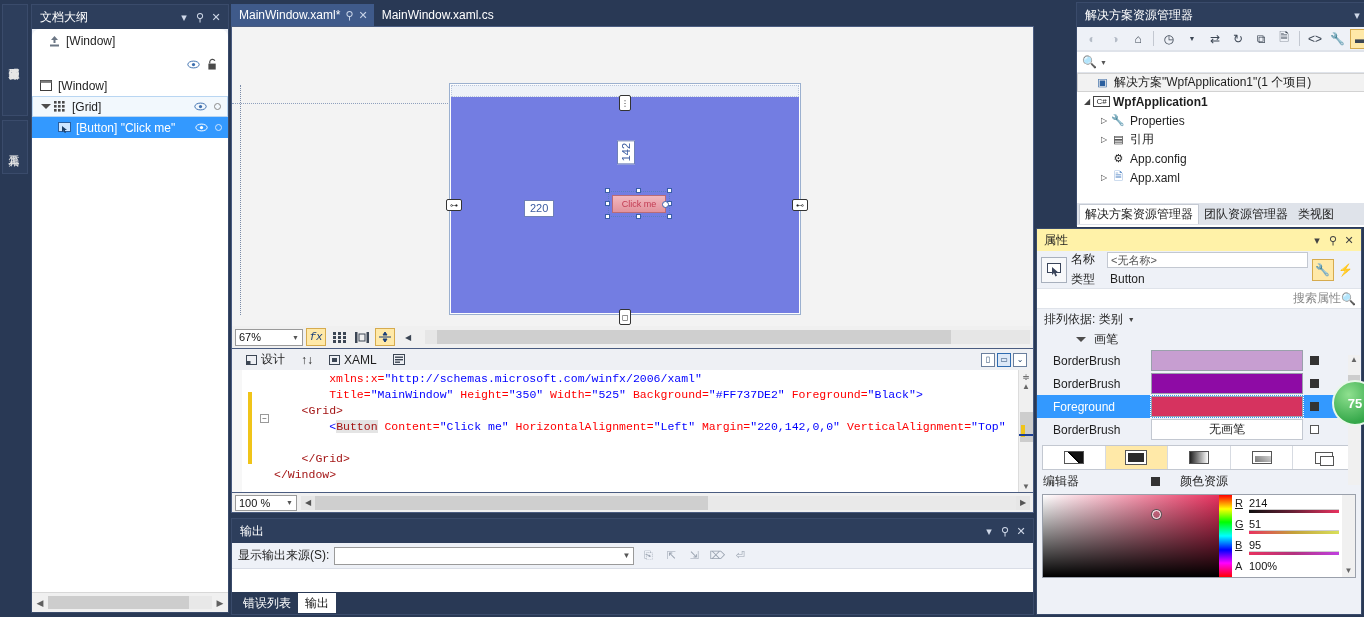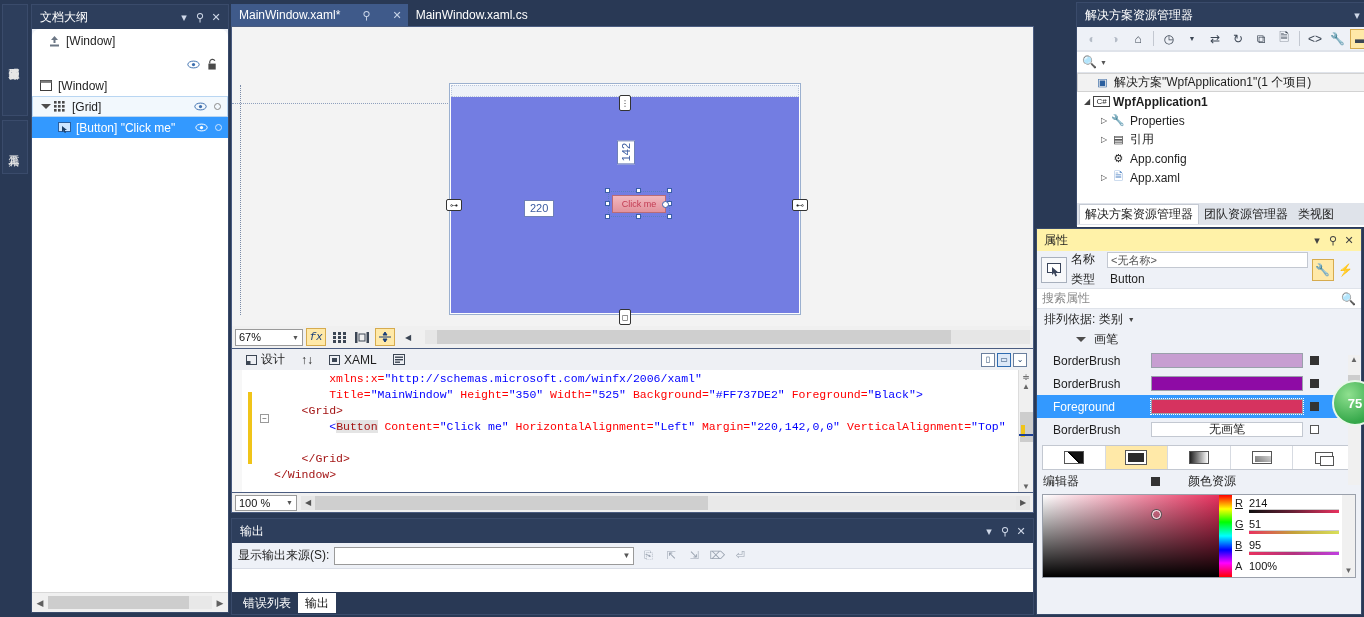--- a/index.html
+++ b/index.html
@@ -76,21 +76,21 @@
   .do-scroll .strack{ flex:1; height:13px; background:#e8e8e8; position:relative;}
   .do-scroll .sthumb{ position:absolute; left:0; top:0; width:86%; height:13px; background:#cdcdcd; }
 
   
   .center{
     position:absolute; left:231px; top:2px; width:803px; height:613px;
     background:#293955;
   }
   .tabstrip{ height:24px; background:#293955; display:flex; align-items:flex-end; }
   .tab{
-    height:22px; display:flex; align-items:center; gap:22px;
+    height:22px; display:flex; align-items:center; gap:5px;
     padding:0 6px 0 8px; font-size:12px; color:#fff;
   }
   .tab.active{ background:#3f5a8a; }
   .tab .tx{ white-space:nowrap; }
   .tab .ic{ font-size:11px; color:#c8d4e8; cursor:default; }
 
   .designer{
     position:absolute; left:0; top:24px; width:803px; height:300px;
     background:#f0f0f0; border:1px solid #4a5c80; border-bottom:none;
     overflow:hidden;
@@ -323,35 +323,35 @@
   .ph-val{ flex:1; background:#fff; border:1px solid #c3c8d1; height:16px;
     font-size:11px; color:#555; padding:0 3px; line-height:15px;}
   .ph-val.plain{ background:transparent; border:none; color:#1e1e1e; font-size:12px; }
   .ph-btns{ display:flex; gap:1px; }
   .ph-b{ width:22px;height:22px;display:flex;align-items:center;justify-content:center;font-size:12px;}
   .ph-b.on{ background:#ffe9a8; border:1px solid #d6ab4e; color:#2e5d9e;}
   .props-search{
     height:20px; background:#fff; display:flex; align-items:center;
     padding:0 5px; font-size:12px; color:#8a8a8a; border-bottom:1px solid #dfe3ea;
   }
-  .props-search .sp{flex:1;}
+  .props-search .sp{flex:1;text-align:right;}
   .props-sort{
     height:21px; display:flex; align-items:center; padding:0 7px;
     font-size:12px; color:#1e1e1e; background:#eef1f7;
   }
   .props-list{ position:relative; background:#eef1f7; }
   .cat-row{ display:flex; align-items:center; gap:5px; height:19px; padding-left:6px;
     font-size:12px; color:#1e1e1e;margin-left:33px;}
   .prop-row{
     display:flex; align-items:center; height:23px; padding-left:16px; font-size:12px;
     color:#1e1e1e; position:relative;
   }
   .prop-row.sel{ background:#3399ff; color:#fff; }
   .prop-name{ width:98px; }
-  .swatch{ width:152px; height:15px; border:1px solid #9aa0ab; }
+  .swatch{ width:152px; height:21px; border:1px solid #9aa0ab; }
   .swatch.empty{ background:#fff; display:flex;align-items:center;justify-content:center;
     color:#1e1e1e; font-size:12px; border:1px solid #c3c8d1;}
   .sq-btn{ width:9px;height:9px;background:#333;margin-left:7px; display:inline-block;}
   .sq-btn.hollow{ background:#fff; border:1px solid #555;}
   .prop-row.sel .swatch{ outline:1px dotted #fff; }
 
   .brush-tabs{
     display:flex; height:25px; margin:4px 5px 0 5px; border:1px solid #c3c8d1; background:#fff;
   }
   .bt{ flex:1; display:flex; align-items:center; justify-content:center;
@@ -855,21 +855,21 @@
             <span class="bt-img"></span>
           </div>
         <div class="bt">
             <span class="bt-res"></span>
           </div>
       </div>
 
       <div class="ed-row">
         <span class="s1">编辑器</span>
         <span class="sq-btn" style="margin-left:0"></span>
-        <span style="margin-left:20px">颜色资源</span>
+        <span style="margin-left:12px">颜色资源</span>
       </div>
 
       <div class="colorarea">
         <div class="sv">
           <div class="sv-cursor"></div>
         </div>
         <div class="huebar"></div>
         <div class="rgbcol">
           <div class="rgb-row">
             <span class="rgb-l">R</span>

